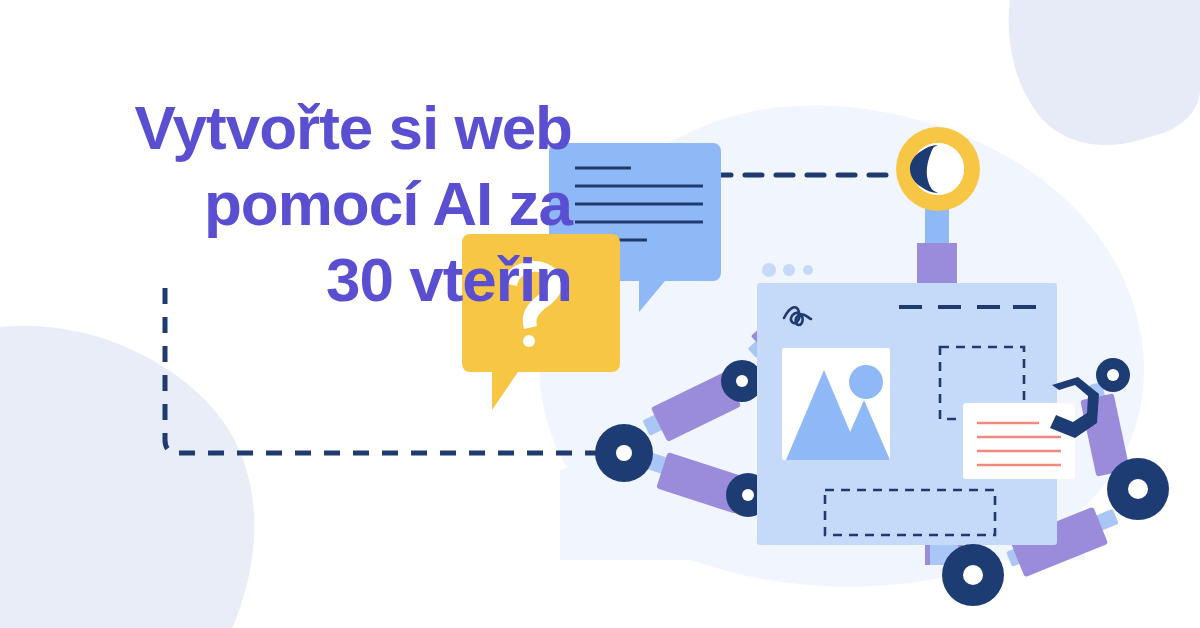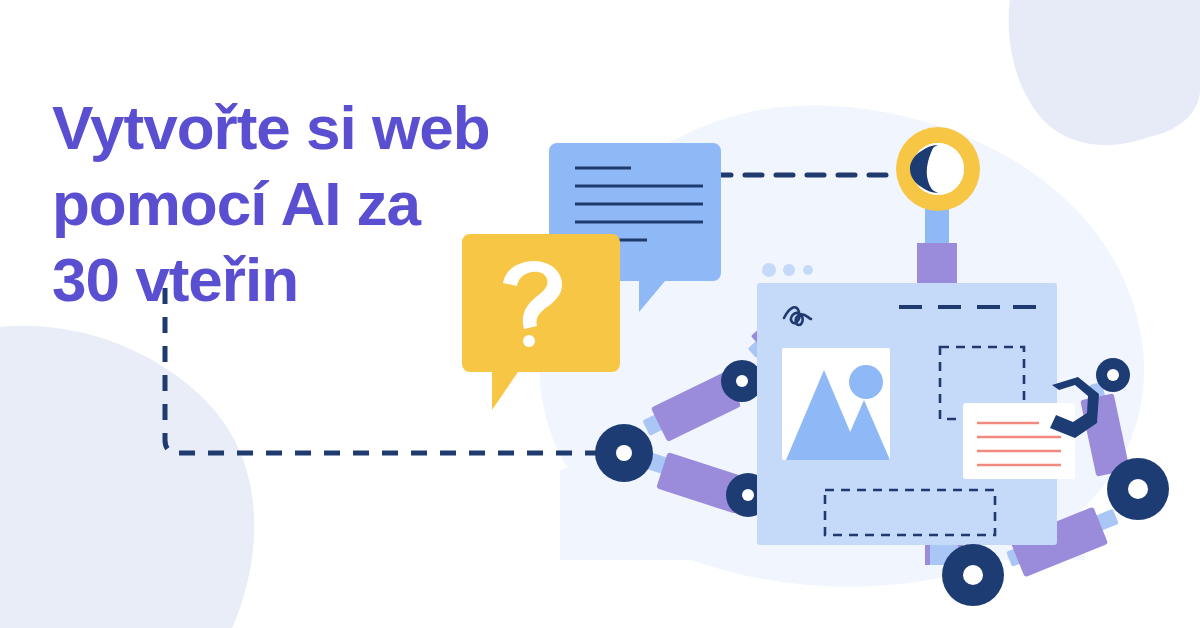--- a/index.html
+++ b/index.html
@@ -10,20 +10,21 @@
   }
   body {
     font-family: "Liberation Sans", sans-serif;
   }
   #banner {
     position: relative;
     width: 1200px;
     height: 628px;
     overflow: hidden;
     background: #ffffff;
+    text-align: right;
   }
   #bg-layer, #art-layer {
     position: absolute;
     inset: 0;
     width: 1200px;
     height: 628px;
   }
   #headline {
     position: absolute;
     left: 52px;

